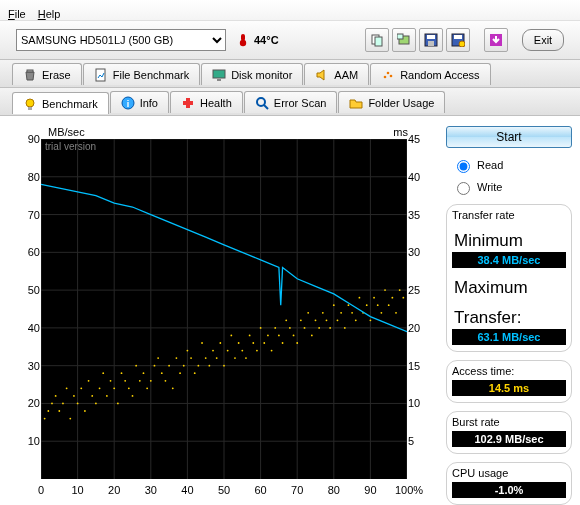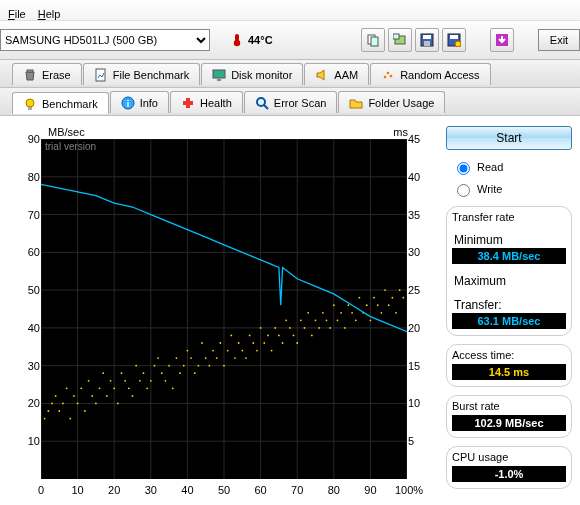--- a/index.html
+++ b/index.html
@@ -1,38 +1,38 @@
 <!DOCTYPE html>
 <html><head>
 <meta charset="utf-8">
 <style>
 html,body{margin:0;padding:0;font-family:Tahoma,Arial,sans-serif;font-size:11px;background:#fff;color:#000}
 .window{width:580px;height:505px;background:#fff;position:relative;overflow:hidden}
 .menubar{height:20px;background:linear-gradient(#fff,#f4f4f4);border-bottom:1px solid #e0e0e0;padding:0 8px;display:flex;align-items:flex-end;gap:12px}
 .menubar span{cursor:default}
 .menubar u{text-decoration:underline}
-.toolbar{height:38px;background:linear-gradient(#fdfdfd,#e8e8e8);border-bottom:1px solid #c0c0c0;display:flex;align-items:center;padding:0 0;gap:16px}
+.toolbar{height:38px;background:linear-gradient(#fdfdfd,#e8e8e8);border-bottom:1px solid #c0c0c0;display:flex;align-items:center;padding:0 16px;gap:6px}
 .drive-select{width:210px;height:22px;font-size:11px;border:1px solid #888;background:#fff}
 .temp{display:flex;align-items:center;gap:4px;margin-left:4px;font-weight:bold}
 .tbtn{width:22px;height:22px;border:1px solid #aaa;background:linear-gradient(#fdfdfd,#e4e4e4);display:flex;align-items:center;justify-content:center;border-radius:2px}
 .icon-group{display:flex;gap:3px;margin-left:auto}
-.exit-btn{width:42px;height:22px;margin-left:8px;font-size:11px;border:1px solid #888;background:linear-gradient(#fdfdfd,#e4e4e4);border-radius:0}
+.exit-btn{width:42px;height:22px;margin-left:8px;font-size:11px;border:1px solid #888;background:linear-gradient(#fdfdfd,#e4e4e4);border-radius:9px}
 .tab-strip{height:24px;background:linear-gradient(#f4f4f4,#e0e0e0);border-bottom:1px solid #c0c0c0;display:flex;padding-left:12px;padding-top:3px;gap:0}
 .tab-strip2{height:24px;background:linear-gradient(#f4f4f4,#e0e0e0);display:flex;padding-left:12px;padding-top:3px;gap:0;border-bottom:1px solid #c0c0c0}
 .tab{height:21px;padding:0 10px;display:flex;align-items:center;gap:5px;border:1px solid #aaa;border-bottom:none;background:linear-gradient(#fafafa,#e8e8e8);border-radius:3px 3px 0 0;margin-right:1px;font-size:11px}
 .tab.active{background:#fff;position:relative;top:1px;font-weight:normal}
 .content{position:relative;padding:10px 8px 8px 8px;height:calc(505px - 20px - 38px - 24px - 24px - 20px);display:flex;gap:6px}
 .chart-area{position:relative;width:432px;height:calc(100% - 4px)}
 .chart{position:absolute;left:33px;top:13px;width:366px;height:340px;background:#000}
 .side-panel{flex:1;display:flex;flex-direction:column;gap:4px}
 .start-btn{width:100%;height:24px;border:1px solid #3c7fb1;background:linear-gradient(#eaf6fd,#a7d9f5 49%,#bce4fa 50%,#eaf6fd);border-radius:3px;font-size:12px;margin-bottom:4px}
 .radio-row{display:flex;align-items:center;gap:4px;margin:1px 0 1px 6px}
 .fs{border:1px solid #d0d0d0;border-radius:11px;margin-top:4px;padding:4px 5px 5px 5px}
 .fs-title{font-size:11px;margin-bottom:3px}
-.stat{font-size:12px;margin:10px 0 1px 2px}
+.stat{font-size:17px;margin:10px 0 1px 2px}
 .stat-val{background:#000;color:#ffd400;font-weight:bold;padding:2px 6px;margin:1px 0;text-align:center;font-size:11px}
 .stat-val.cyan{color:#00c0ff}
 .stat-val.white{color:#fff}
 .axis-label{position:absolute;font-size:11px;color:#000}
 .y-left-title{left:40px;top:0}
 .y-right-title{right:32px;top:0}
 .y-left-tick{position:absolute;left:14px;width:18px;text-align:right;font-size:11px}
 .y-right-tick{position:absolute;right:14px;width:18px;text-align:left;font-size:11px}
 .x-tick{position:absolute;top:358px;font-size:11px;width:24px;text-align:center}
 .watermark{position:absolute;left:4px;top:2px;color:#808080;font-size:10px}

